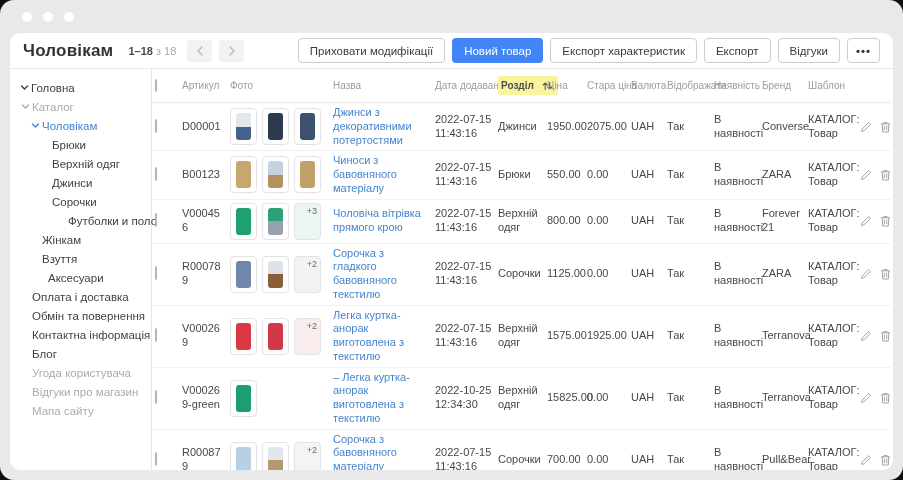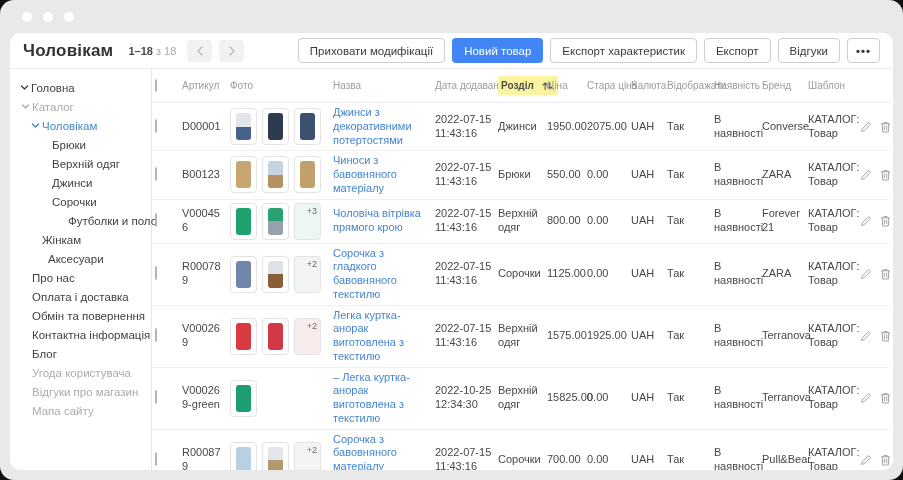--- a/index.html
+++ b/index.html
@@ -130,27 +130,27 @@
             <span>Сорочки</span>
           </div>
           <div class="side-item" style="padding-left: 47px;">
             <span class="chev"></span>
             <span>Футболки и поло</span>
           </div>
           <div class="side-item" style="padding-left: 21px;">
             <span class="chev"></span>
             <span>Жінкам</span>
           </div>
+          <div class="side-item" style="padding-left: 21px;">
+            <span class="chev"></span>
+            <span>Взуття</span>
+          </div>
           <div class="side-item" style="padding-left: 27px;">
             <span class="chev"></span>
             <span>Аксесуари</span>
-          </div>
-          <div class="side-item" style="padding-left: 11px;">
-            <span class="chev"></span>
-            <span>Про нас</span>
           </div>
           <div class="side-item" style="padding-left: 11px;">
             <span class="chev"></span>
             <span>Оплата і доставка</span>
           </div>
           <div class="side-item" style="padding-left: 11px;">
             <span class="chev"></span>
             <span>Обмін та повернення</span>
           </div>
           <div class="side-item" style="padding-left: 11px;">

